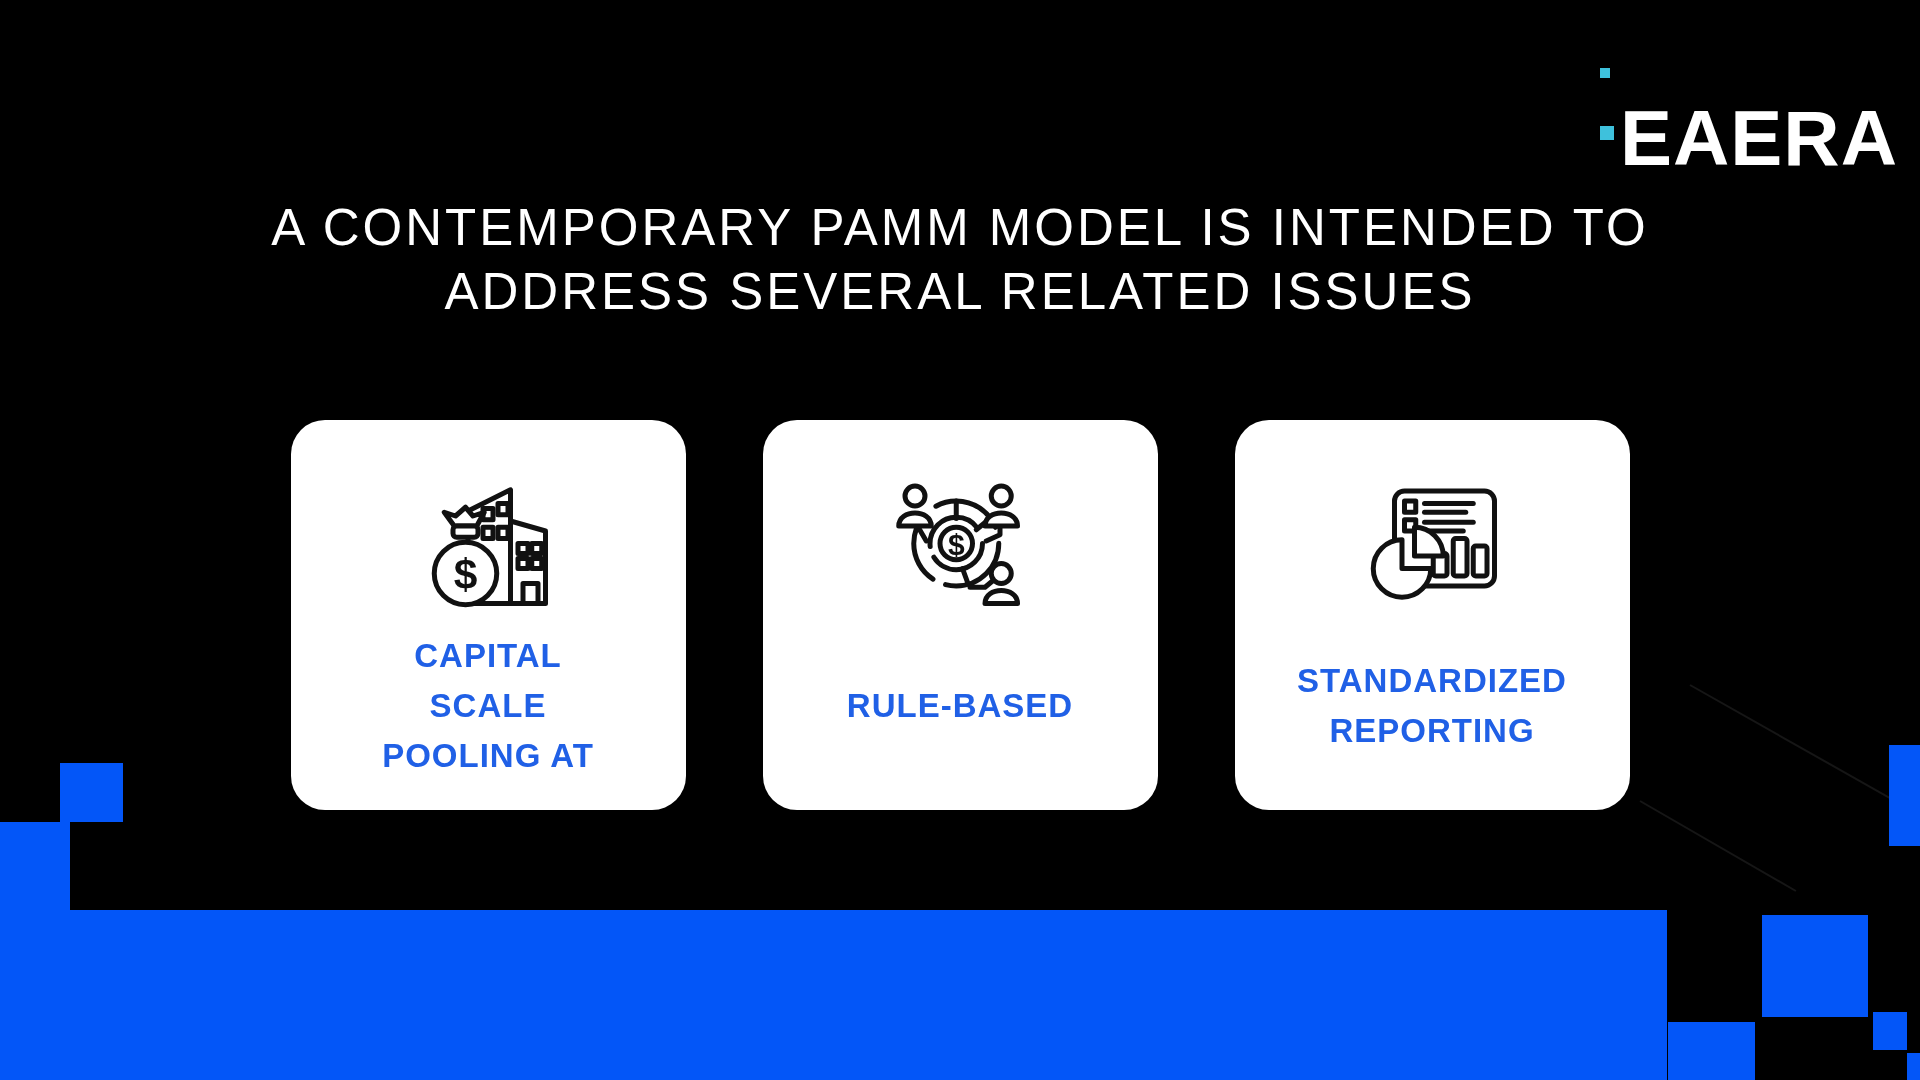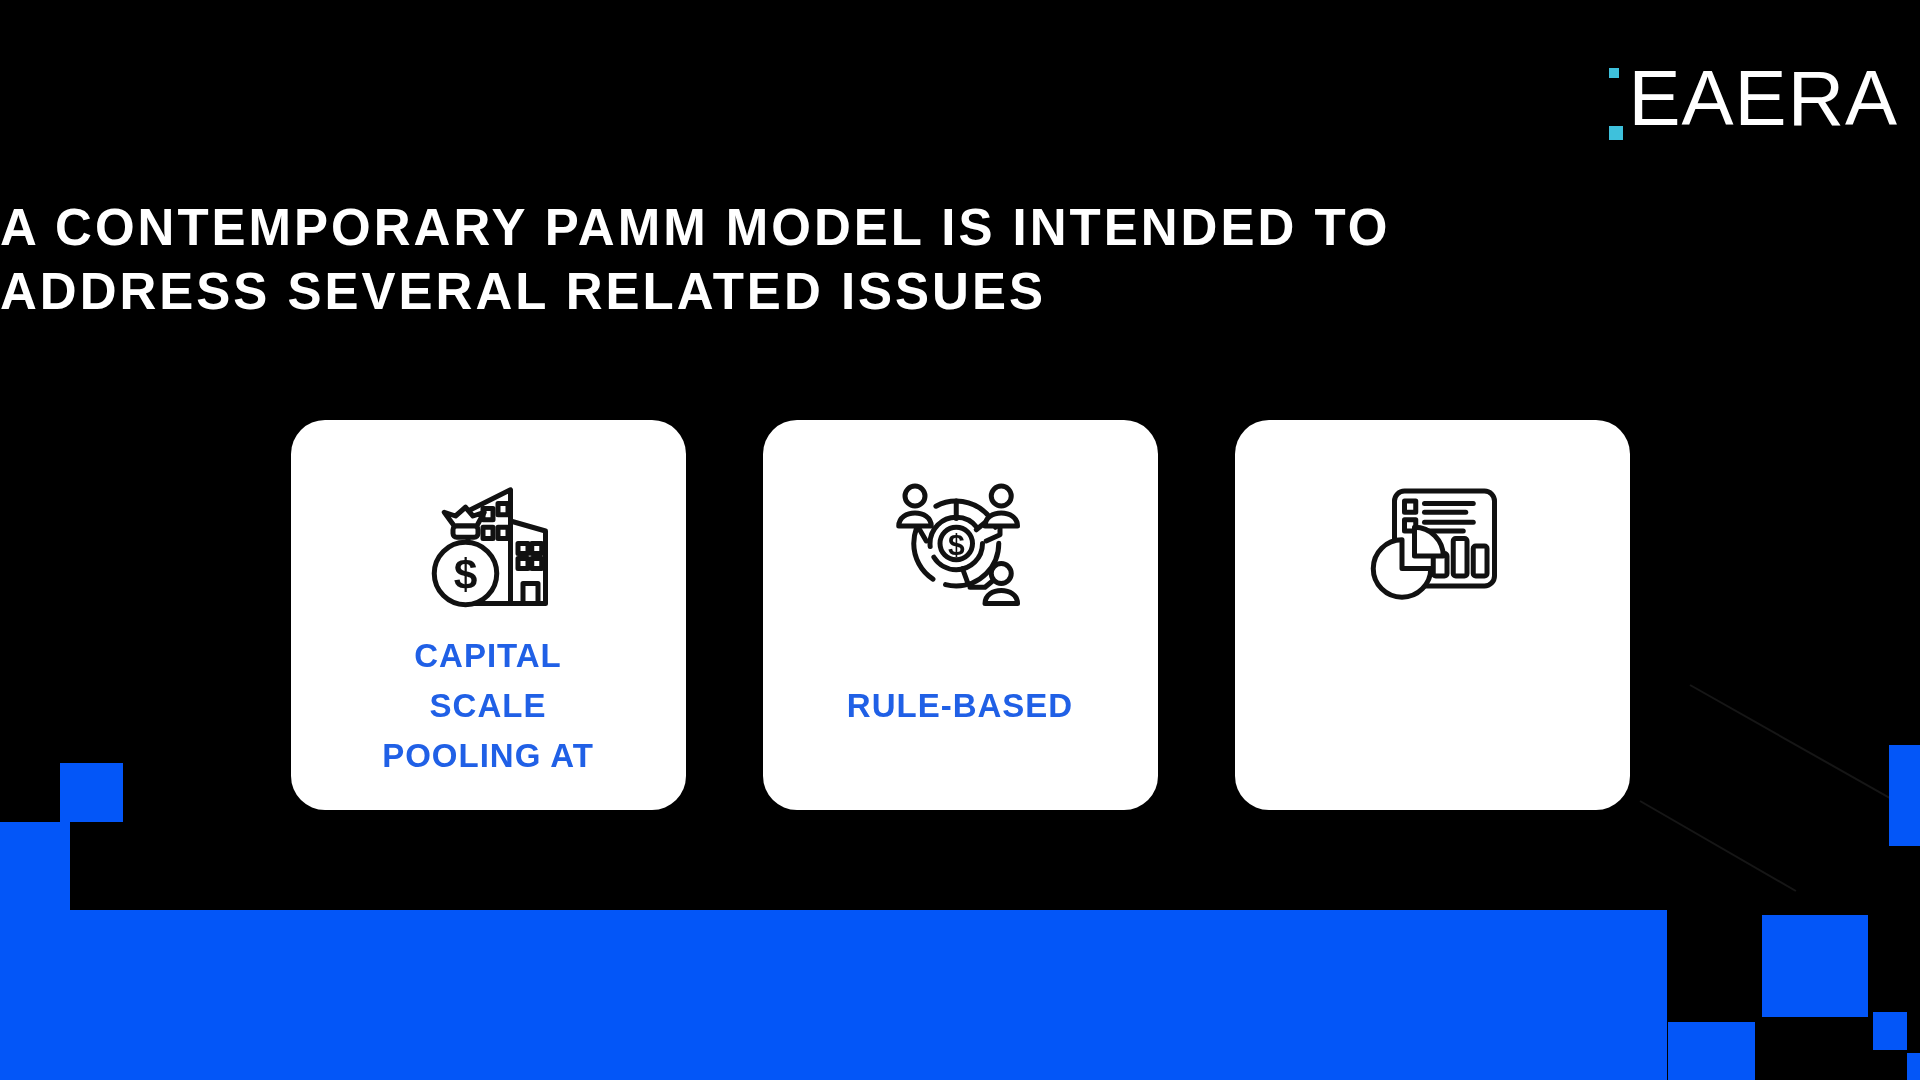--- a/index.html
+++ b/index.html
@@ -4,30 +4,30 @@
 <style>
   html,body{margin:0;padding:0;background:#000;}
   .screen{
     position:relative;width:1920px;height:1080px;background:#000;
     overflow:hidden;font-family:"Liberation Sans",sans-serif;
   }
 
   
   .logo{position:absolute;top:58px;right:22px;padding-left:20px;}
   .logo-text{
-    font-size:78px;font-weight:400;color:#fff;letter-spacing:1px;line-height:80px;
+    font-size:78px;font-weight:700;color:#fff;letter-spacing:1px;line-height:80px;margin-top:40px;
   }
   .logo-sq{position:absolute;background:#3EC1DC;}
   .logo-sq.top{left:0;top:10px;width:10px;height:10px;}
   .logo-sq.bottom{left:0;top:68px;width:14px;height:14px;}
 
   
   .title{
     position:absolute;top:196px;left:0;width:100%;
-    text-align:left;color:#fff;font-weight:700;font-size:51px;
+    text-align:center;color:#fff;font-weight:400;font-size:51px;
     letter-spacing:3px;line-height:64px;
   }
 
   
   .cards{
     position:absolute;top:420px;left:0;width:100%;
     display:flex;justify-content:center;gap:77px;
   }
   .card{
     width:395px;height:390px;background:#fff;border-radius:34px;
@@ -150,20 +150,24 @@
           <path d="M54,52 H85"></path>
 
           <rect x="61" y="70" width="11" height="18" rx="2"></rect>
           <rect x="77" y="58" width="11" height="30" rx="2"></rect>
           <rect x="93" y="64" width="11" height="24" rx="2"></rect>
 
           <path d="M36,82 L36,59 A23,23 0 1 0 59,82 Z" fill="#fff"></path>
           <path d="M46,72 L46,49 A23,23 0 0 1 69,72 Z" fill="#fff"></path>
         </svg>
       </span>
+      <div class="label">
+        <div>STANDARDIZED</div>
+        <div>REPORTING</div>
+      </div>
     </div>
 
   </div>
 
   <div class="faint f1"></div>
   <div class="faint f2"></div>
 
   <div class="px sq-left"></div>
   <div class="px strip-left"></div>
   <div class="px band">

